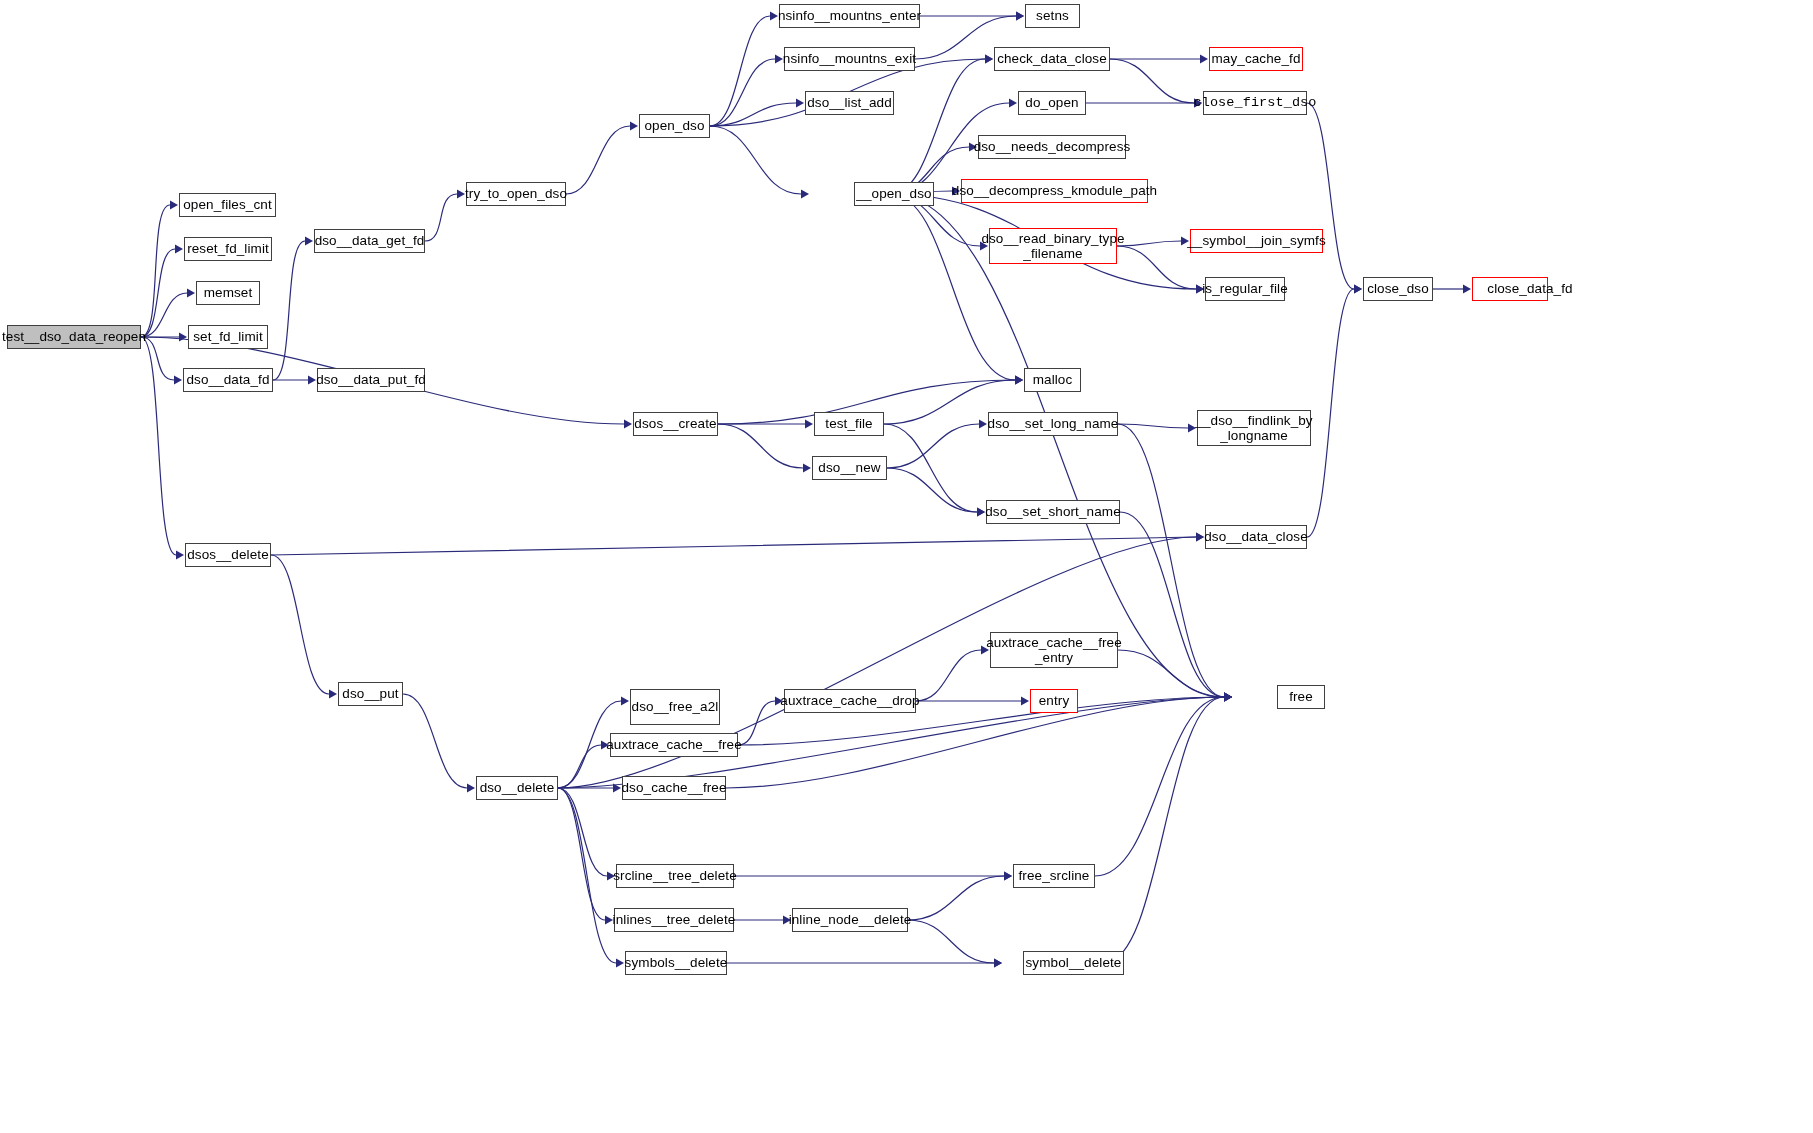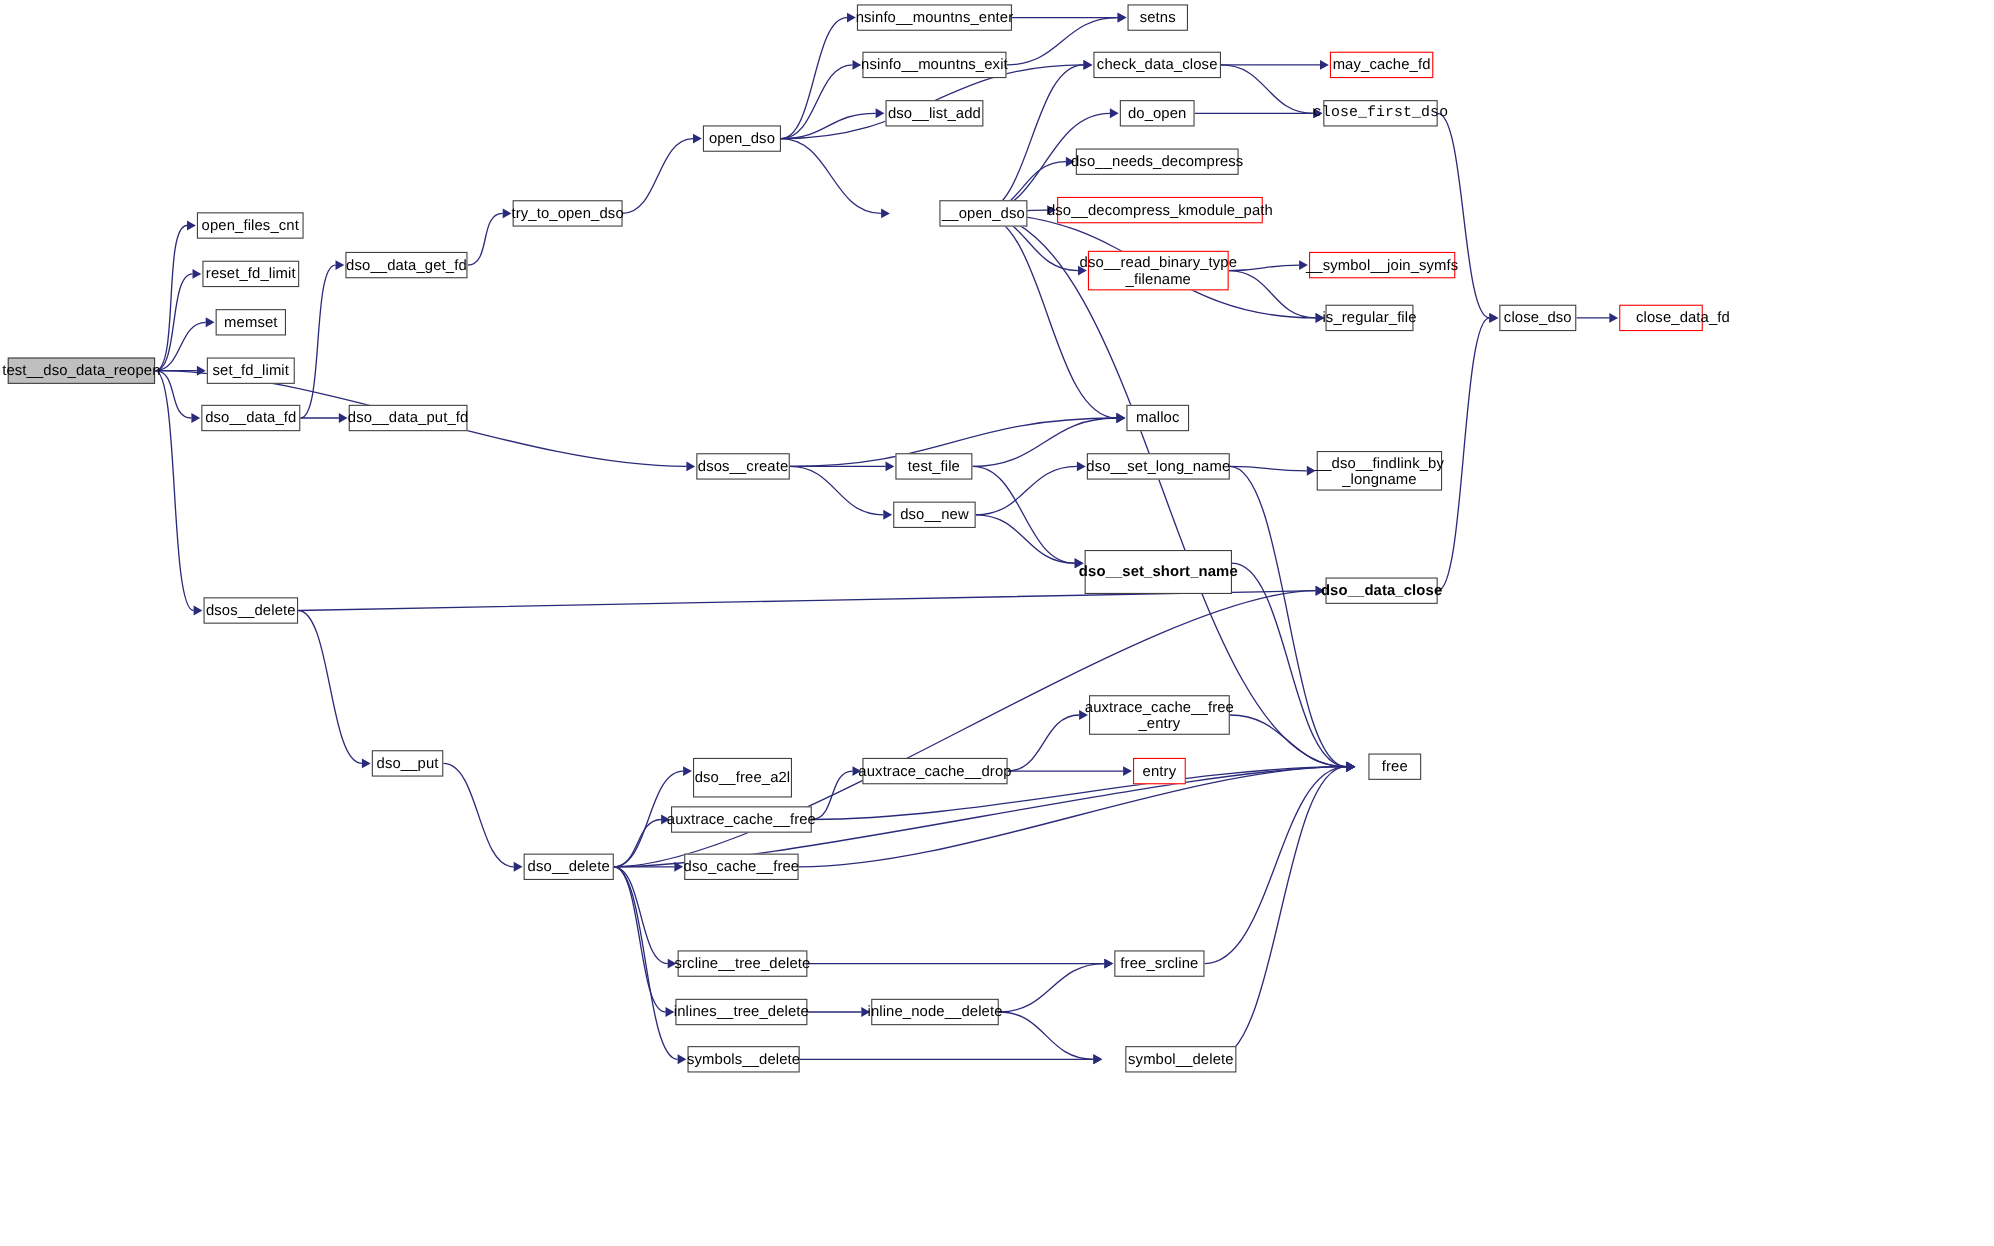--- a/index.html
+++ b/index.html
@@ -225,34 +225,34 @@
     <div class="node red" style="left: 1190px; top: 229px; width: 133px; height: 24px;">__symbol__join_symfs</div>
     <div class="node red" style="left: 1209px; top: 47px; width: 94px; height: 24px;">may_cache_fd</div>
     <div class="node" style="left: 1203px; top: 91px; width: 104px; height: 24px; font-family: Liberation Mono, monospace;">close_first_dso</div>
     <div class="node" style="left: 1363px; top: 277px; width: 70px; height: 24px;">close_dso</div>
     <div class="node red" style="left: 1472px; top: 277px; width: 76px; height: 24px; padding-left: 40px;">close_data_fd</div>
     <div class="node" style="left: 1024px; top: 368px; width: 57px; height: 24px;">malloc</div>
     <div class="node" style="left: 633px; top: 412px; width: 85px; height: 24px;">dsos__create</div>
     <div class="node" style="left: 814px; top: 412px; width: 70px; height: 24px;">test_file</div>
     <div class="node" style="left: 812px; top: 456px; width: 75px; height: 24px;">dso__new</div>
     <div class="node" style="left: 988px; top: 412px; width: 130px; height: 24px;">dso__set_long_name</div>
-    <div class="node" style="left: 986px; top: 500px; width: 134px; height: 40px; font-weight: bold;">dso__set_short_name</div>
+    <div class="node" style="left: 986px; top: 500px; width: 134px; height: 24px;">dso__set_short_name</div>
     <div class="node" style="left: 1197px; top: 410px; width: 114px; height: 36px;">__dso__findlink_by
 _longname</div>
-    <div class="node" style="left: 1205px; top: 525px; width: 102px; height: 24px; font-weight: bold;">dso__data_close</div>
+    <div class="node" style="left: 1205px; top: 525px; width: 102px; height: 24px;">dso__data_close</div>
     <div class="node" style="left: 185px; top: 543px; width: 86px; height: 24px;">dsos__delete</div>
     <div class="node" style="left: 338px; top: 682px; width: 65px; height: 24px;">dso__put</div>
     <div class="node" style="left: 476px; top: 776px; width: 82px; height: 24px;">dso__delete</div>
     <div class="node" style="left: 630px; top: 689px; width: 90px; height: 36px;">dso__free_a2l</div>
     <div class="node" style="left: 610px; top: 733px; width: 128px; height: 24px;">auxtrace_cache__free</div>
     <div class="node" style="left: 622px; top: 776px; width: 104px; height: 24px;">dso_cache__free</div>
     <div class="node" style="left: 616px; top: 864px; width: 118px; height: 24px;">srcline__tree_delete</div>
     <div class="node" style="left: 614px; top: 908px; width: 120px; height: 24px;">inlines__tree_delete</div>
     <div class="node" style="left: 625px; top: 951px; width: 102px; height: 24px;">symbols__delete</div>
     <div class="node" style="left: 784px; top: 689px; width: 132px; height: 24px;">auxtrace_cache__drop</div>
     <div class="node" style="left: 792px; top: 908px; width: 116px; height: 24px;">inline_node__delete</div>
     <div class="node" style="left: 990px; top: 632px; width: 128px; height: 36px;">auxtrace_cache__free
 _entry</div>
     <div class="node red" style="left: 1030px; top: 689px; width: 48px; height: 24px;">entry</div>
-    <div class="node" style="left: 1244px; top: 685px; width: 48px; height: 24px;">free</div>
+    <div class="node" style="left: 1277px; top: 685px; width: 48px; height: 24px;">free</div>
     <div class="node" style="left: 1013px; top: 864px; width: 82px; height: 24px;">free_srcline</div>
     <div class="node" style="left: 1003px; top: 951px; width: 101px; height: 24px; margin-left: 20px;">symbol__delete</div>
   </div>
 
 </body></html>

